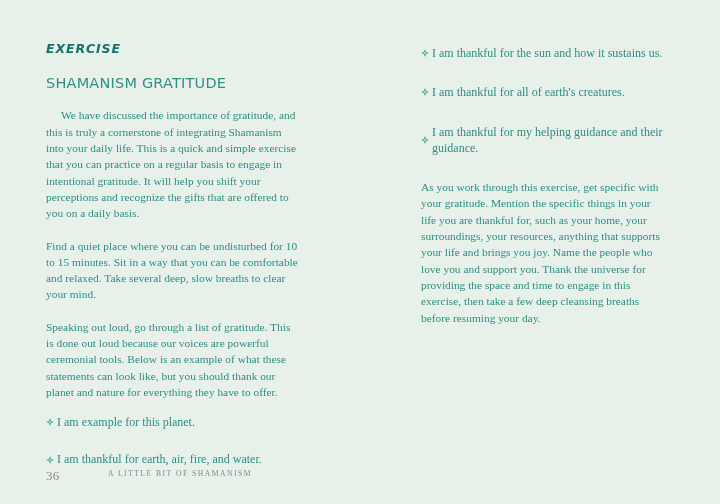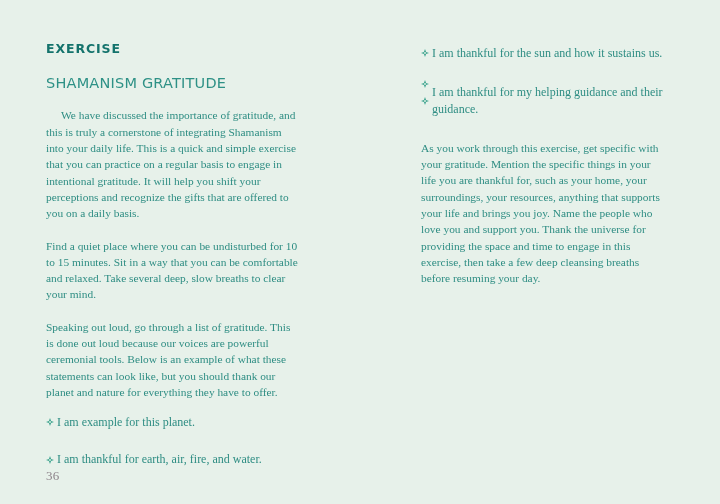--- a/index.html
+++ b/index.html
@@ -46,20 +46,21 @@
 
   
   .eyebrow {
     font-family: "DejaVu Sans", sans-serif;
     font-weight: 700;
     font-size: 12.5px;
     letter-spacing: 0.9px;
     color: #14736c;
     margin: 0 0 19px 0;
     line-height: 1.1;
+    font-style: italic;
   }
   .section-title {
     font-family: "DejaVu Sans", sans-serif;
     font-weight: 400;
     font-size: 14.5px;
     letter-spacing: 0.2px;
     color: #2e9186;
     margin: 0 0 9px 0;
     line-height: 1.15;
   }
@@ -177,20 +178,21 @@
             </svg>
           </span>
           <span>I am thankful for earth, air, fire, and water.</span>
         </li>
       </ul>
 
     </div>
 
     <div class="footer footer-left">
       <span class="folio folio-verso">36</span>
+      <span class="running-head">A LITTLE BIT OF SHAMANISM</span>
     </div>
 
   </div>
 
   <div class="page page-right">
 
     <div class="content-right">
 
       <ul class="gratitude-list right-list">
         <li class="gratitude-item">
@@ -202,20 +204,21 @@
           </span>
           <span>I am thankful for the sun and how it sustains us.</span>
         </li>
         <li class="gratitude-item">
           <span class="bullet-glyph">
             <svg width="8" height="8" viewBox="0 0 8 8">
               <path d="M4 0 L5.1 2.9 L8 4 L5.1 5.1 L4 8 L2.9 5.1 L0 4 L2.9 2.9 Z" fill="#3fa58f"></path>
               <circle cx="4" cy="4" r="1.05" fill="#cfe6dc"></circle>
             </svg>
           </span>
+          <span>I am thankful for all of earth's creatures.</span>
         </li>
         <li class="gratitude-item">
           <span class="bullet-glyph">
             <svg width="8" height="8" viewBox="0 0 8 8">
               <path d="M4 0 L5.1 2.9 L8 4 L5.1 5.1 L4 8 L2.9 5.1 L0 4 L2.9 2.9 Z" fill="#3fa58f"></path>
               <circle cx="4" cy="4" r="1.05" fill="#cfe6dc"></circle>
             </svg>
           </span>
           <span>I am thankful for my helping guidance and their guidance.</span>
         </li>

